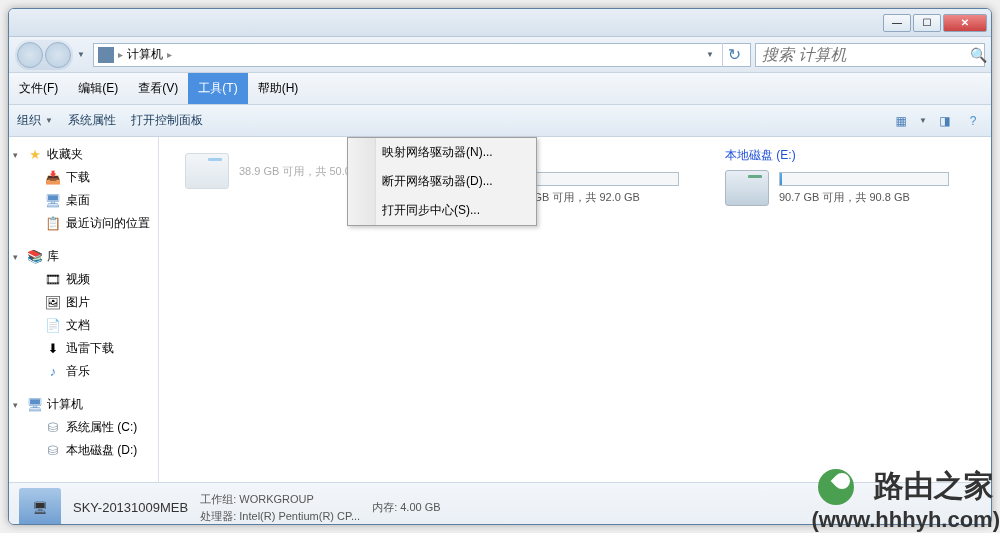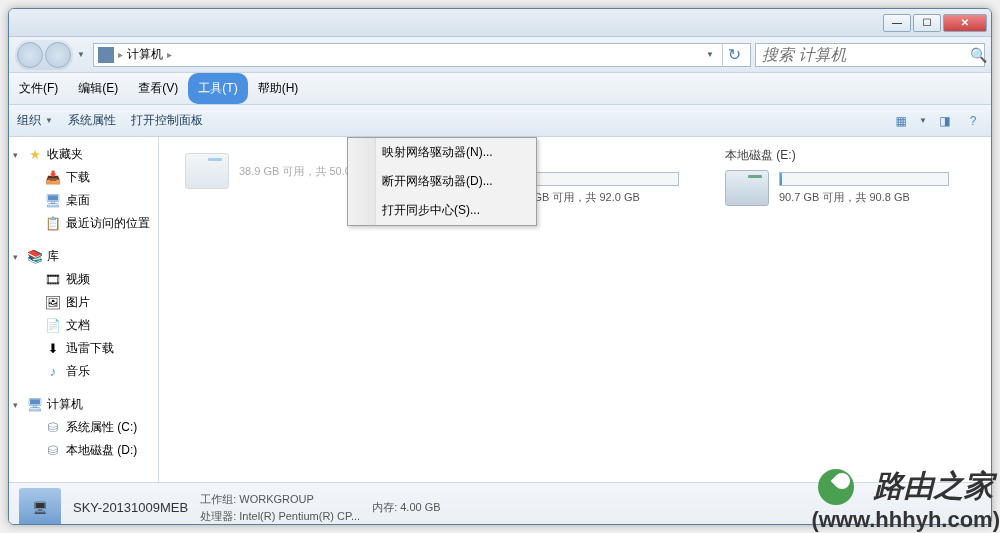--- a/index.html
+++ b/index.html
@@ -26,21 +26,21 @@
     .addr-text { font-size: 12px; }
     .addr-dropdown { margin-left: auto; color: #567; font-size: 8px; padding: 0 4px; }
     .refresh { width: 24px; height: 24px; border-left: 1px solid #c0d0e0; display: flex; align-items: center; justify-content: center; color: #4a7fb8; }
     .searchbar { width: 230px; height: 24px; background: #fff; border: 1px solid #a8bcd0; display: flex; align-items: center; padding: 0 6px; }
     .searchbar input { flex: 1; border: none; outline: none; font-size: 16px; color: #888; font-style: italic; }
     .search-icon { color: #4a7fb8; font-size: 14px; }
     
     
     .menubar { height: 32px; background: linear-gradient(#f4f7fb, #e6edf4); display: flex; align-items: stretch; border-bottom: 1px solid #c8d4e0; font-size: 12px; }
     .menuitem { padding: 0 10px; display: flex; align-items: center; cursor: default; }
-    .menuitem.active { background: #4a8fe0; color: #fff; border-radius: 10px; }
+    .menuitem.active { background: #4a8fe0; color: #fff; }
     
     
     .toolbar { height: 32px; background: linear-gradient(#f0f5fa, #dfe9f3); display: flex; align-items: center; padding: 0 8px; gap: 15px; border-bottom: 1px solid #c8d4e0; font-size: 12px; color: #1a3a5a; }
     .toolbar-item { display: flex; align-items: center; gap: 4px; }
     .toolbar-drop { font-size: 8px; color: #567; }
     .toolbar-right { margin-left: auto; display: flex; gap: 8px; align-items: center; }
     .ticon { width: 20px; height: 20px; display: flex; align-items: center; justify-content: center; color: #4a7fb8; }
     
     
     .body { display: flex; height: calc(100% - 28px - 36px - 24px - 32px - 50px); }
@@ -54,21 +54,21 @@
     .ticon-sm { width: 16px; height: 16px; display: inline-flex; align-items: center; justify-content: center; font-size: 13px; }
     .star { color: #f5c040; }
     .folder-blue { color: #f5c040; }
     .lib { color: #6aa8e0; }
     .drive { color: #8a9aa8; }
     .monitor { color: #5a8fc8; }
     
     
     .content { flex: 1; background: #fff; padding: 10px 16px; display: flex; gap: 20px; align-items: flex-start; position: relative; }
     .drive-card { width: 250px; }
-    .drive-title { font-size: 12px; margin-bottom: 6px; color: #404040; }
+    .drive-title { font-size: 12px; margin-bottom: 6px; color: #1d4ed8; }
     .drive-row { display: flex; align-items: center; gap: 10px; }
     .drive-icon { width: 44px; height: 36px; background: linear-gradient(#e8eef4, #c0d0dc); border: 1px solid #aab8c4; border-radius: 3px; position: relative; }
     .drive-icon::after { content: ""; position: absolute; top: 4px; left: 22px; width: 14px; height: 3px; background: #6a8; border-radius: 1px; }
     .drive-icon.c::after { background: #4aa0e0; }
     .drive-bar { width: 170px; height: 14px; border: 1px solid #b0c0cc; background: #f4f6f8; position: relative; margin-bottom: 4px; }
     .drive-bar-fill { height: 100%; background: linear-gradient(#5ab0e8, #3a90d8); }
     .drive-info { font-size: 11px; color: #555; }
     
     .first-drive { opacity: 0.5; }
     
@@ -79,21 +79,21 @@
     .dropdown-item.highlighted { border: 2px solid #d83030; margin: -2px; z-index: 2; }
     
     
     .statusbar { height: 50px; background: linear-gradient(#f3f6fa,#e8eef4); border-top: 1px solid #d0dae4; display: flex; align-items: center; padding: 0 10px; gap: 12px; font-size: 12px; color: #333; }
     .status-icon { width: 42px; height: 40px; background: linear-gradient(#a8c8e8,#6a9ad0); border-radius: 3px; display: flex; align-items: center; justify-content: center; }
     .status-left { font-size: 13px; }
     .status-details { display: flex; flex-direction: column; gap: 2px; font-size: 11px; color: #555; }
     
     
     .watermark { position: absolute; right: 0; bottom: 0; font-size: 22px; color: #333; font-weight: bold; display: flex; flex-direction: column; align-items: center; pointer-events: none; z-index: 100; }
-    .watermark-top { display: flex; align-items: center; gap: 20px; font-size: 30px; font-style: italic; }
+    .watermark-top { display: flex; align-items: center; gap: 20px; font-size: 30px; }
     .wm-logo { width: 36px; height: 36px; background: #4aa050; border-radius: 50%; position: relative; }
     .wm-logo::after { content: ""; position: absolute; right: 4px; top: 4px; width: 16px; height: 16px; background: #fff; border-radius: 50% 50% 50% 0; transform: rotate(45deg);}
     .watermark-bottom { font-size: 22px; }
   </style>
 </head>
 <body>
 
 <div class="window">
 
   <div class="titlebar">

